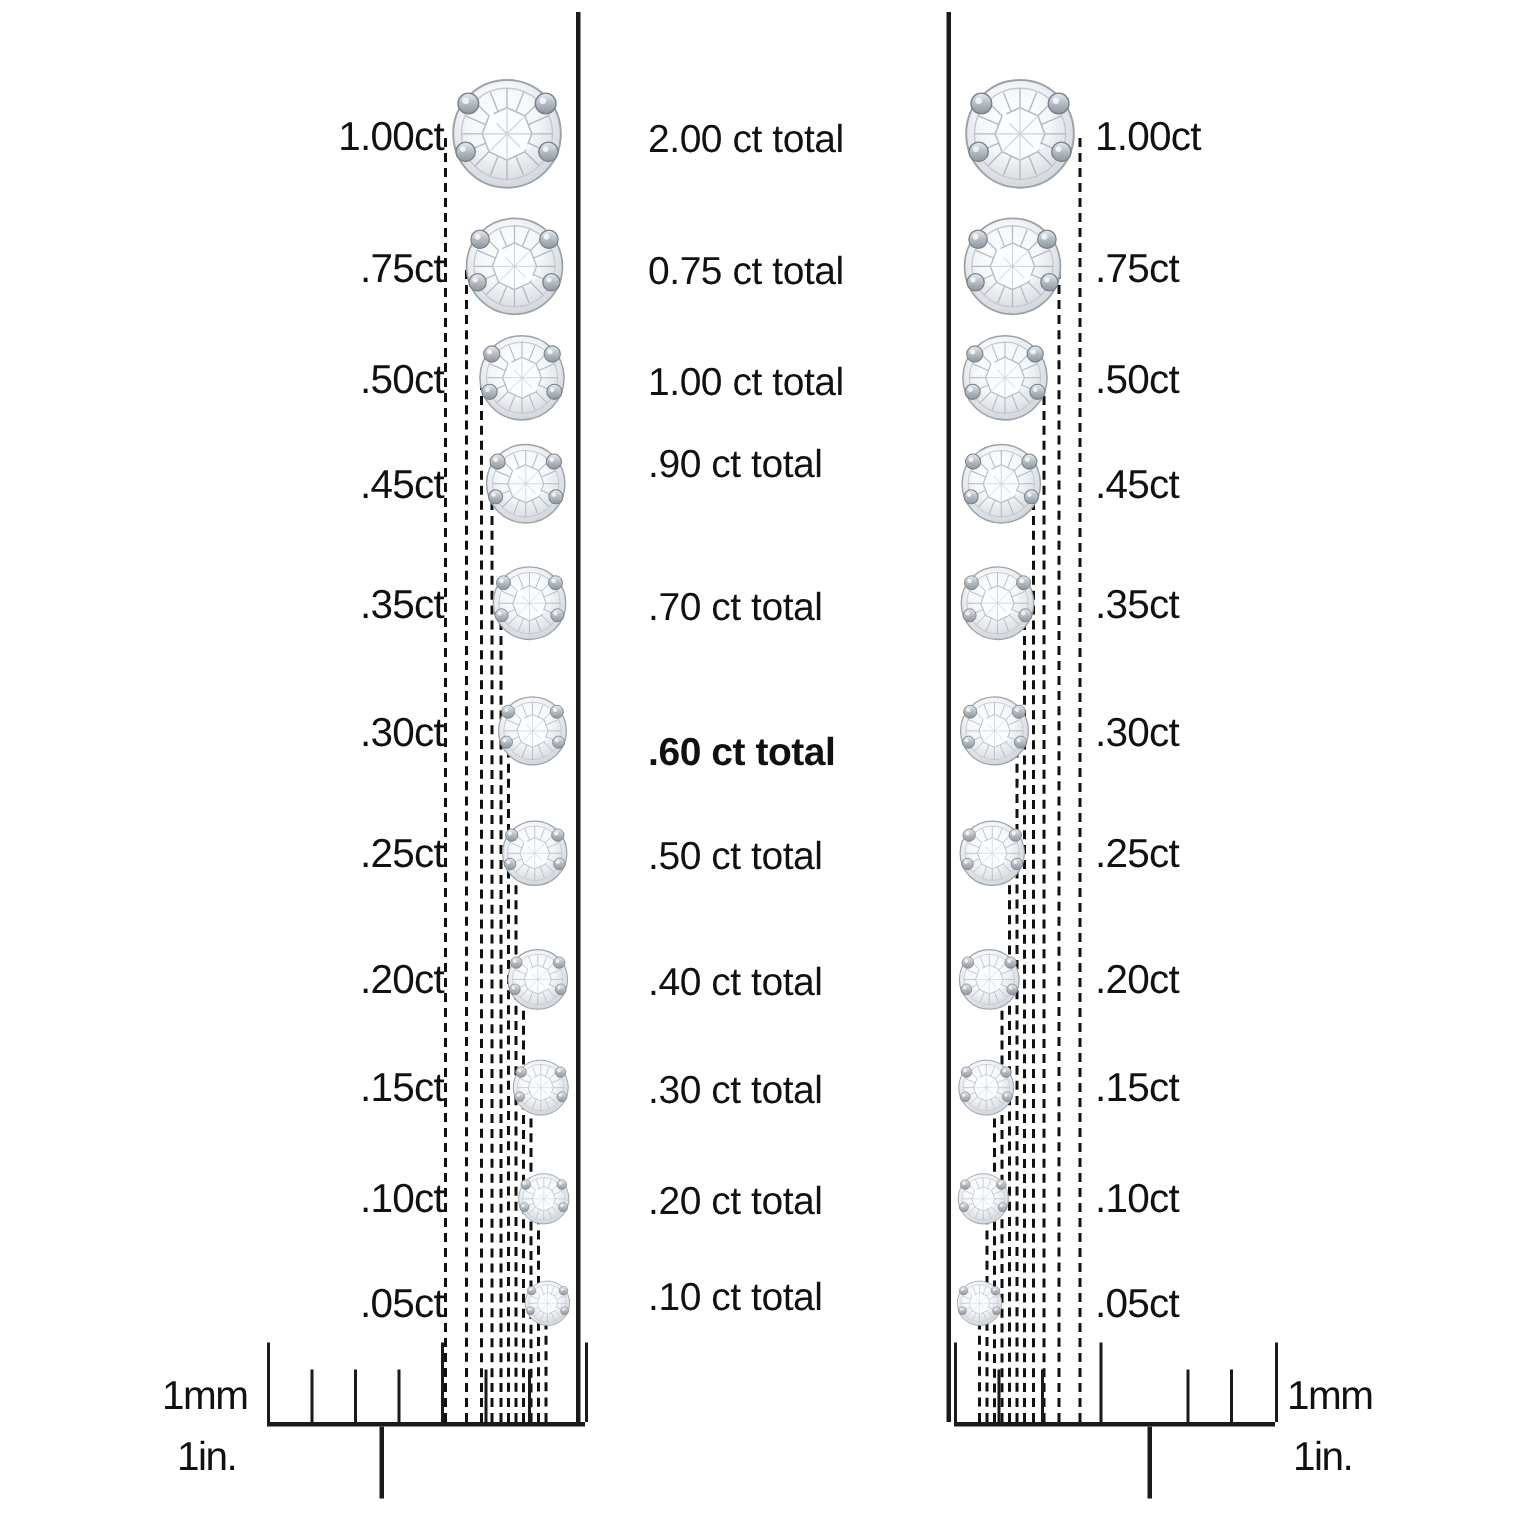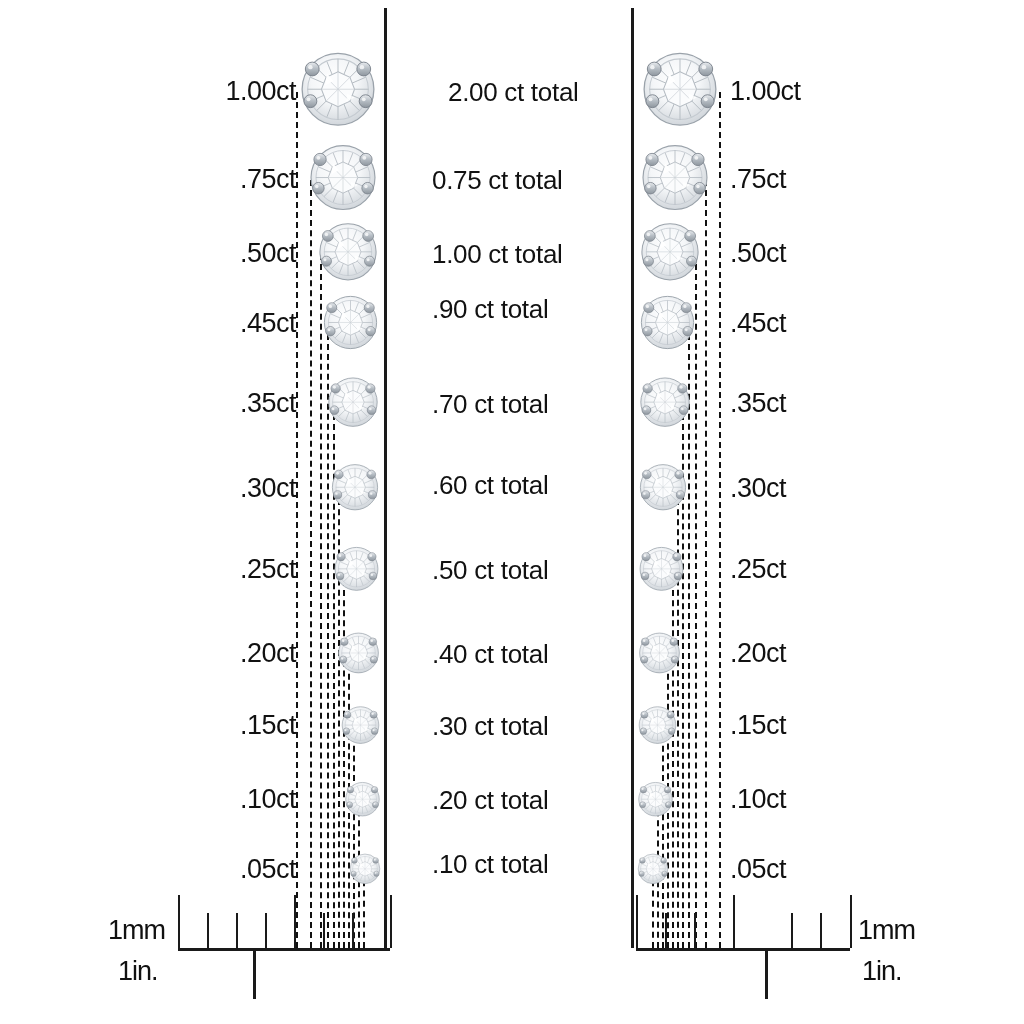--- a/index.html
+++ b/index.html
@@ -250,21 +250,21 @@
     </g>
     <g fill="#ffffff" opacity="0.75">
       <circle cx="20" cy="23" r="2.4"></circle>
             <circle cx="76" cy="23" r="2.4"></circle>
       <circle cx="18" cy="58" r="2.1"></circle>
             <circle cx="78" cy="58" r="2.1"></circle>
     </g>
   </svg>
       </div>
       <div class="ct-label left-col" style="top: 78px;">1.00ct</div>
-      <div class="total-label" style="top: 79px; margin-left: 16px;">2.00 ct total</div>
+      <div class="total-label" style="top: 79px;">2.00 ct total</div>
       <div class="ct-label right-col" style="top: 78px;">1.00ct</div>
       <div class="diamond" style="left: 302px; top: 139px; width: 82px; height: 82px;">
   <svg viewBox="0 0 100 100" preserveAspectRatio="xMidYMid meet" aria-hidden="true">
     <defs>
       <radialGradient id="tblgL1" cx="45%" cy="38%" r="62%">
         <stop offset="0%" stop-color="#ffffff"></stop>
         <stop offset="52%" stop-color="#f4f6f8"></stop>
         <stop offset="100%" stop-color="#d2d7dc"></stop>
       </radialGradient>
       <linearGradient id="mtlgL1" x1="0" y1="0" x2="0" y2="1">
@@ -915,21 +915,21 @@
     </g>
     <g fill="#ffffff" opacity="0.75">
       <circle cx="20" cy="23" r="2.4"></circle>
             <circle cx="76" cy="23" r="2.4"></circle>
       <circle cx="18" cy="58" r="2.1"></circle>
             <circle cx="78" cy="58" r="2.1"></circle>
     </g>
   </svg>
       </div>
       <div class="ct-label left-col" style="top: 475px;">.30ct</div>
-      <div class="total-label" style="top: 472px;">.60 ct total</div>
+      <div class="total-label" style="top: 488px; font-weight: bold;">.60 ct total</div>
       <div class="ct-label right-col" style="top: 475px;">.30ct</div>
       <div class="diamond" style="left: 329px; top: 542.5px; width: 55px; height: 55px;">
   <svg viewBox="0 0 100 100" preserveAspectRatio="xMidYMid meet" aria-hidden="true">
     <defs>
       <radialGradient id="tblgL6" cx="45%" cy="38%" r="62%">
         <stop offset="0%" stop-color="#ffffff"></stop>
         <stop offset="52%" stop-color="#f4f6f8"></stop>
         <stop offset="100%" stop-color="#d2d7dc"></stop>
       </radialGradient>
       <linearGradient id="mtlgL6" x1="0" y1="0" x2="0" y2="1">

